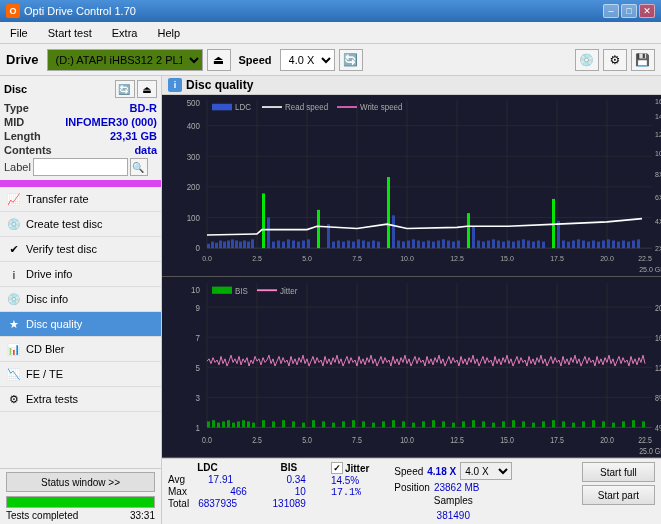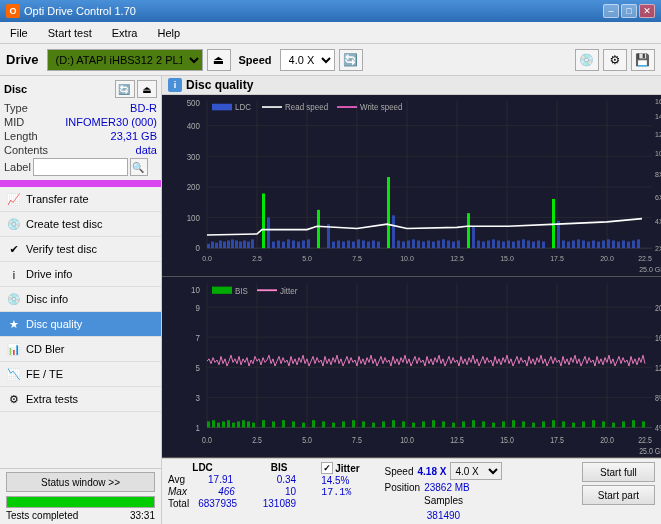--- a/index.html
+++ b/index.html
@@ -80,21 +80,21 @@
     }
     .disc-header {
       display: flex;
       align-items: center;
       justify-content: space-between;
       margin-bottom: 4px;
     }
     .disc-title { font-size: 11px; font-weight: bold; }
     .disc-icon-area { display: flex; gap: 2px; }
     .disc-icon { width: 20px; height: 18px; border: 1px solid #aaa; background: #f5f5f5; display: flex; align-items: center; justify-content: center; font-size: 10px; cursor: pointer; }
-    .disc-row { display: flex; justify-content: space-between; align-items: center; margin-bottom: 2px; }
+    .disc-row { display: flex; justify-content: space-between; align-items: center; margin-bottom: 2px; font-weight: bold; }
     .disc-row-label { color: #333; font-size: 11px; }
     .disc-row-value { color: #0000cc; font-size: 11px; }
     .label-row { display: flex; align-items: center; gap: 2px; margin-top: 2px; }
     .label-input { width: 95px; height: 18px; border: 1px solid #aaa; background: white; font-size: 11px; padding: 0 2px; }
     .label-btn { width: 18px; height: 18px; border: 1px solid #aaa; background: #f5f5f5; display: flex; align-items: center; justify-content: center; font-size: 10px; cursor: pointer; }
     
     
     .nav-item {
       display: flex;
       align-items: center;
@@ -590,21 +590,21 @@
       </div>
 
       <div class="stats-bar">
 
         <div style="display:flex;flex-direction:column;gap:1px;">
           <div style="font-size:10px;font-weight:bold;text-align:center;">LDC</div>
           <div style="display:flex;gap:4px;font-size:10px;">
             <span>Avg</span>
             <span style="color:#0000cc;min-width:44px;text-align:right;">17.91</span>
           </div>
-          <div style="display:flex;gap:4px;font-size:10px;font-style:italic;">
+          <div style="display:flex;gap:16px;font-size:10px;">
             <span>Max</span>
             <span style="color:#0000cc;min-width:44px;text-align:right;">466</span>
           </div>
           <div style="display:flex;gap:4px;font-size:10px;">
             <span>Total</span>
             <span style="color:#0000cc;min-width:44px;text-align:right;">6837935</span>
           </div>
         </div>
 
         <div style="width:1px;background:#ccc;margin:0 4px;"></div>

